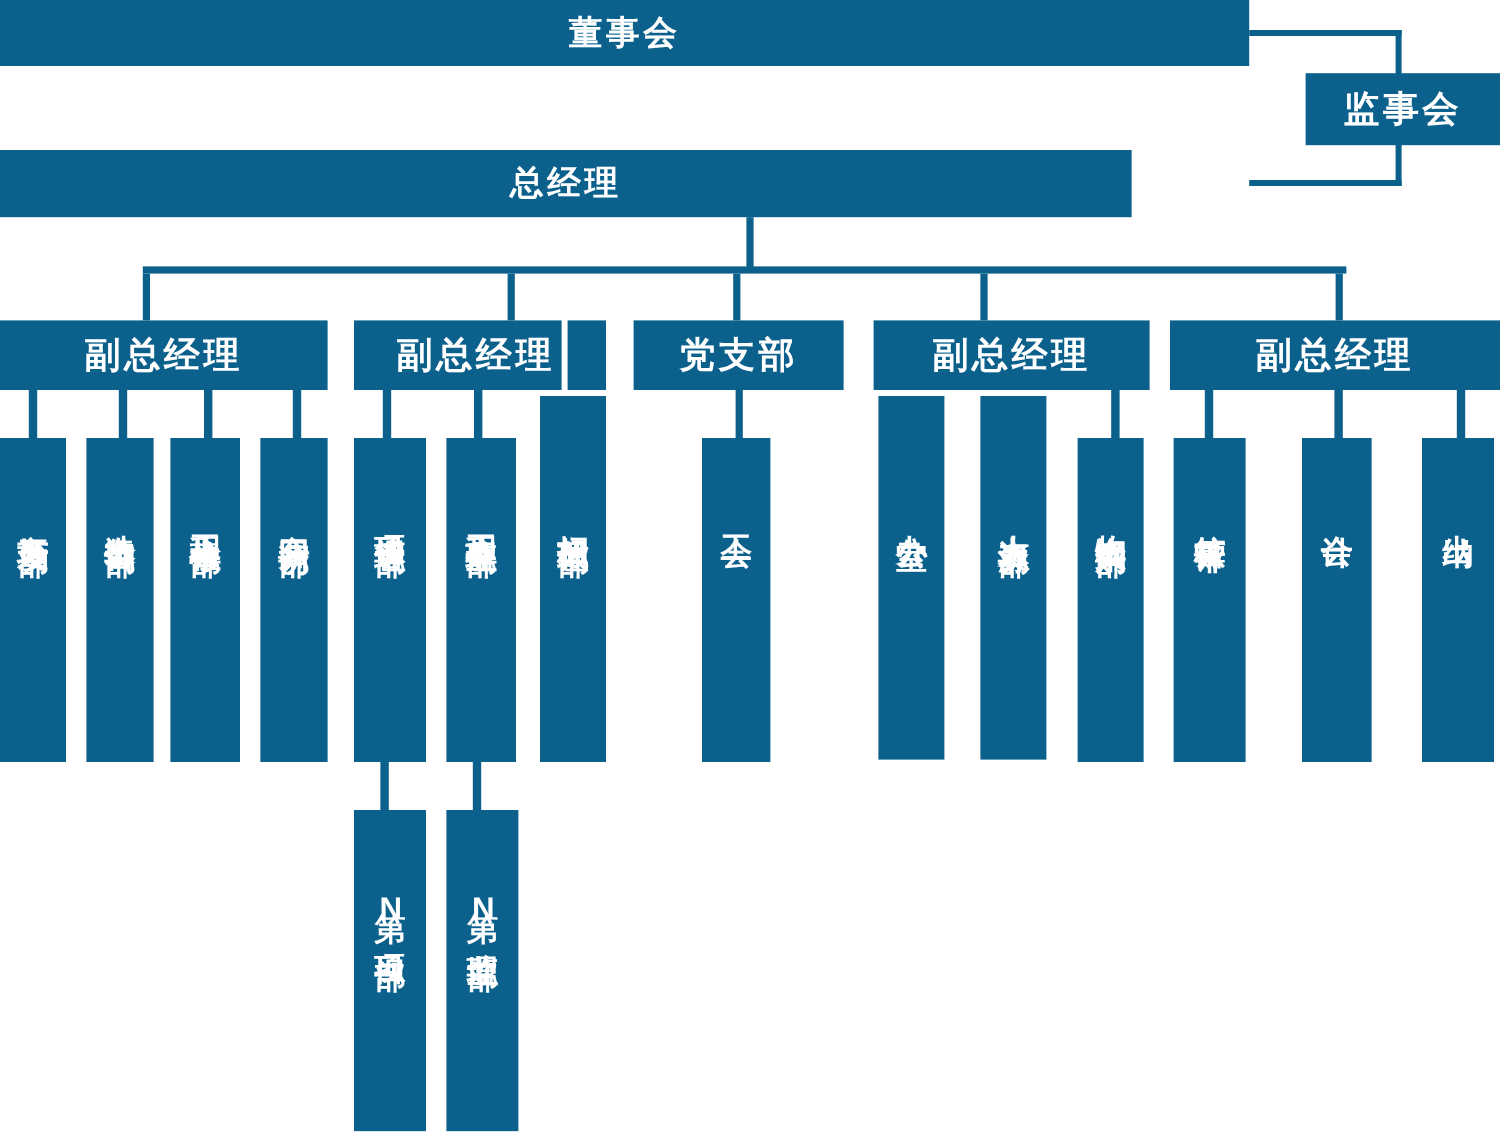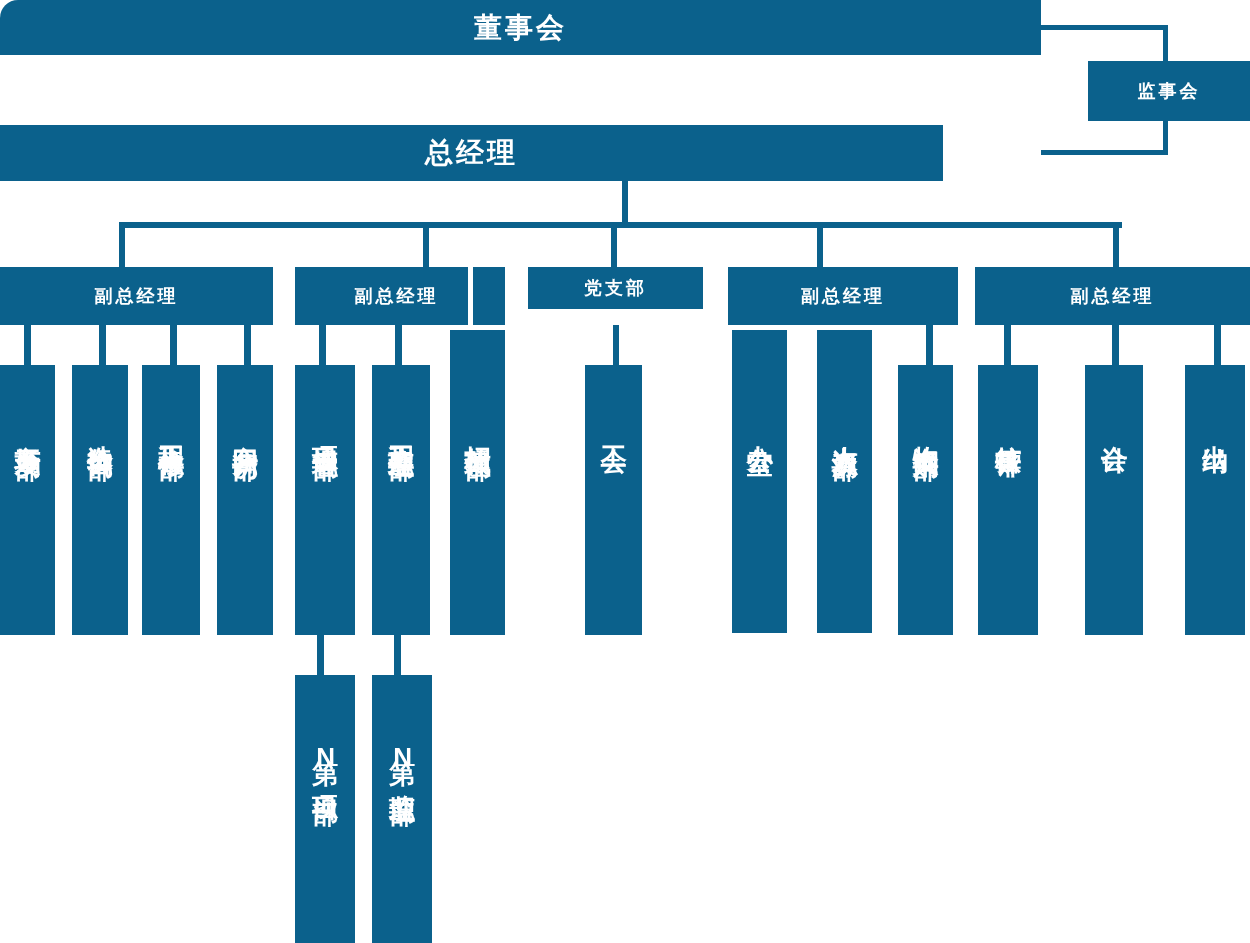--- a/index.html
+++ b/index.html
@@ -8,30 +8,29 @@
     --background:#FFFFFF;
   }
   *{box-sizing:border-box;margin:0;padding:0;}
   html,body{background:var(--background);}
   body{font-family:"Liberation Sans","DejaVu Sans",sans-serif;}
   .canvas{
     position:relative;
     width:1250px;height:943px;
     background:var(--background);
     overflow:hidden;
-    border-radius:18px;
   }
   .line{position:absolute;background:var(--box-fill);}
   .hbox{
     position:absolute;
     background:var(--box-fill);
     color:var(--box-text);
     font-weight:700;
     display:flex;align-items:center;justify-content:center;
-    font-size:18px;letter-spacing:3px;
+    font-size:30px;letter-spacing:3px;
     white-space:nowrap;
   }
   .hbox.big{font-size:28px;}
   .vcol{
     position:absolute;
     background:var(--box-fill);
     color:var(--box-text);
     font-weight:700;
     display:flex;justify-content:center;align-items:flex-start;
   }
@@ -90,21 +89,21 @@
     <span>总经理</span>
   </div>
 
   <div class="hbox" style="left:0;top:267px;width:273px;height:58px">
     <span>副总经理</span>
   </div>
   <div class="hbox" style="left:295px;top:267px;width:173px;height:58px;padding-left:30px">
     <span>副总经理</span>
   </div>
   <div class="hbox" style="left:473px;top:267px;width:32px;height:58px"></div>
-  <div class="hbox" style="left:528px;top:267px;width:175px;height:42px">
+  <div class="hbox" style="left:528px;top:267px;width:175px;height:58px">
     <span>党支部</span>
   </div>
   <div class="hbox" style="left:728px;top:267px;width:230px;height:58px">
     <span>副总经理</span>
   </div>
   <div class="hbox" style="left:975px;top:267px;width:275px;height:58px">
     <span>副总经理</span>
   </div>
 
   <div class="vcol" style="left:0;top:365px;width:55px;height:270px">

